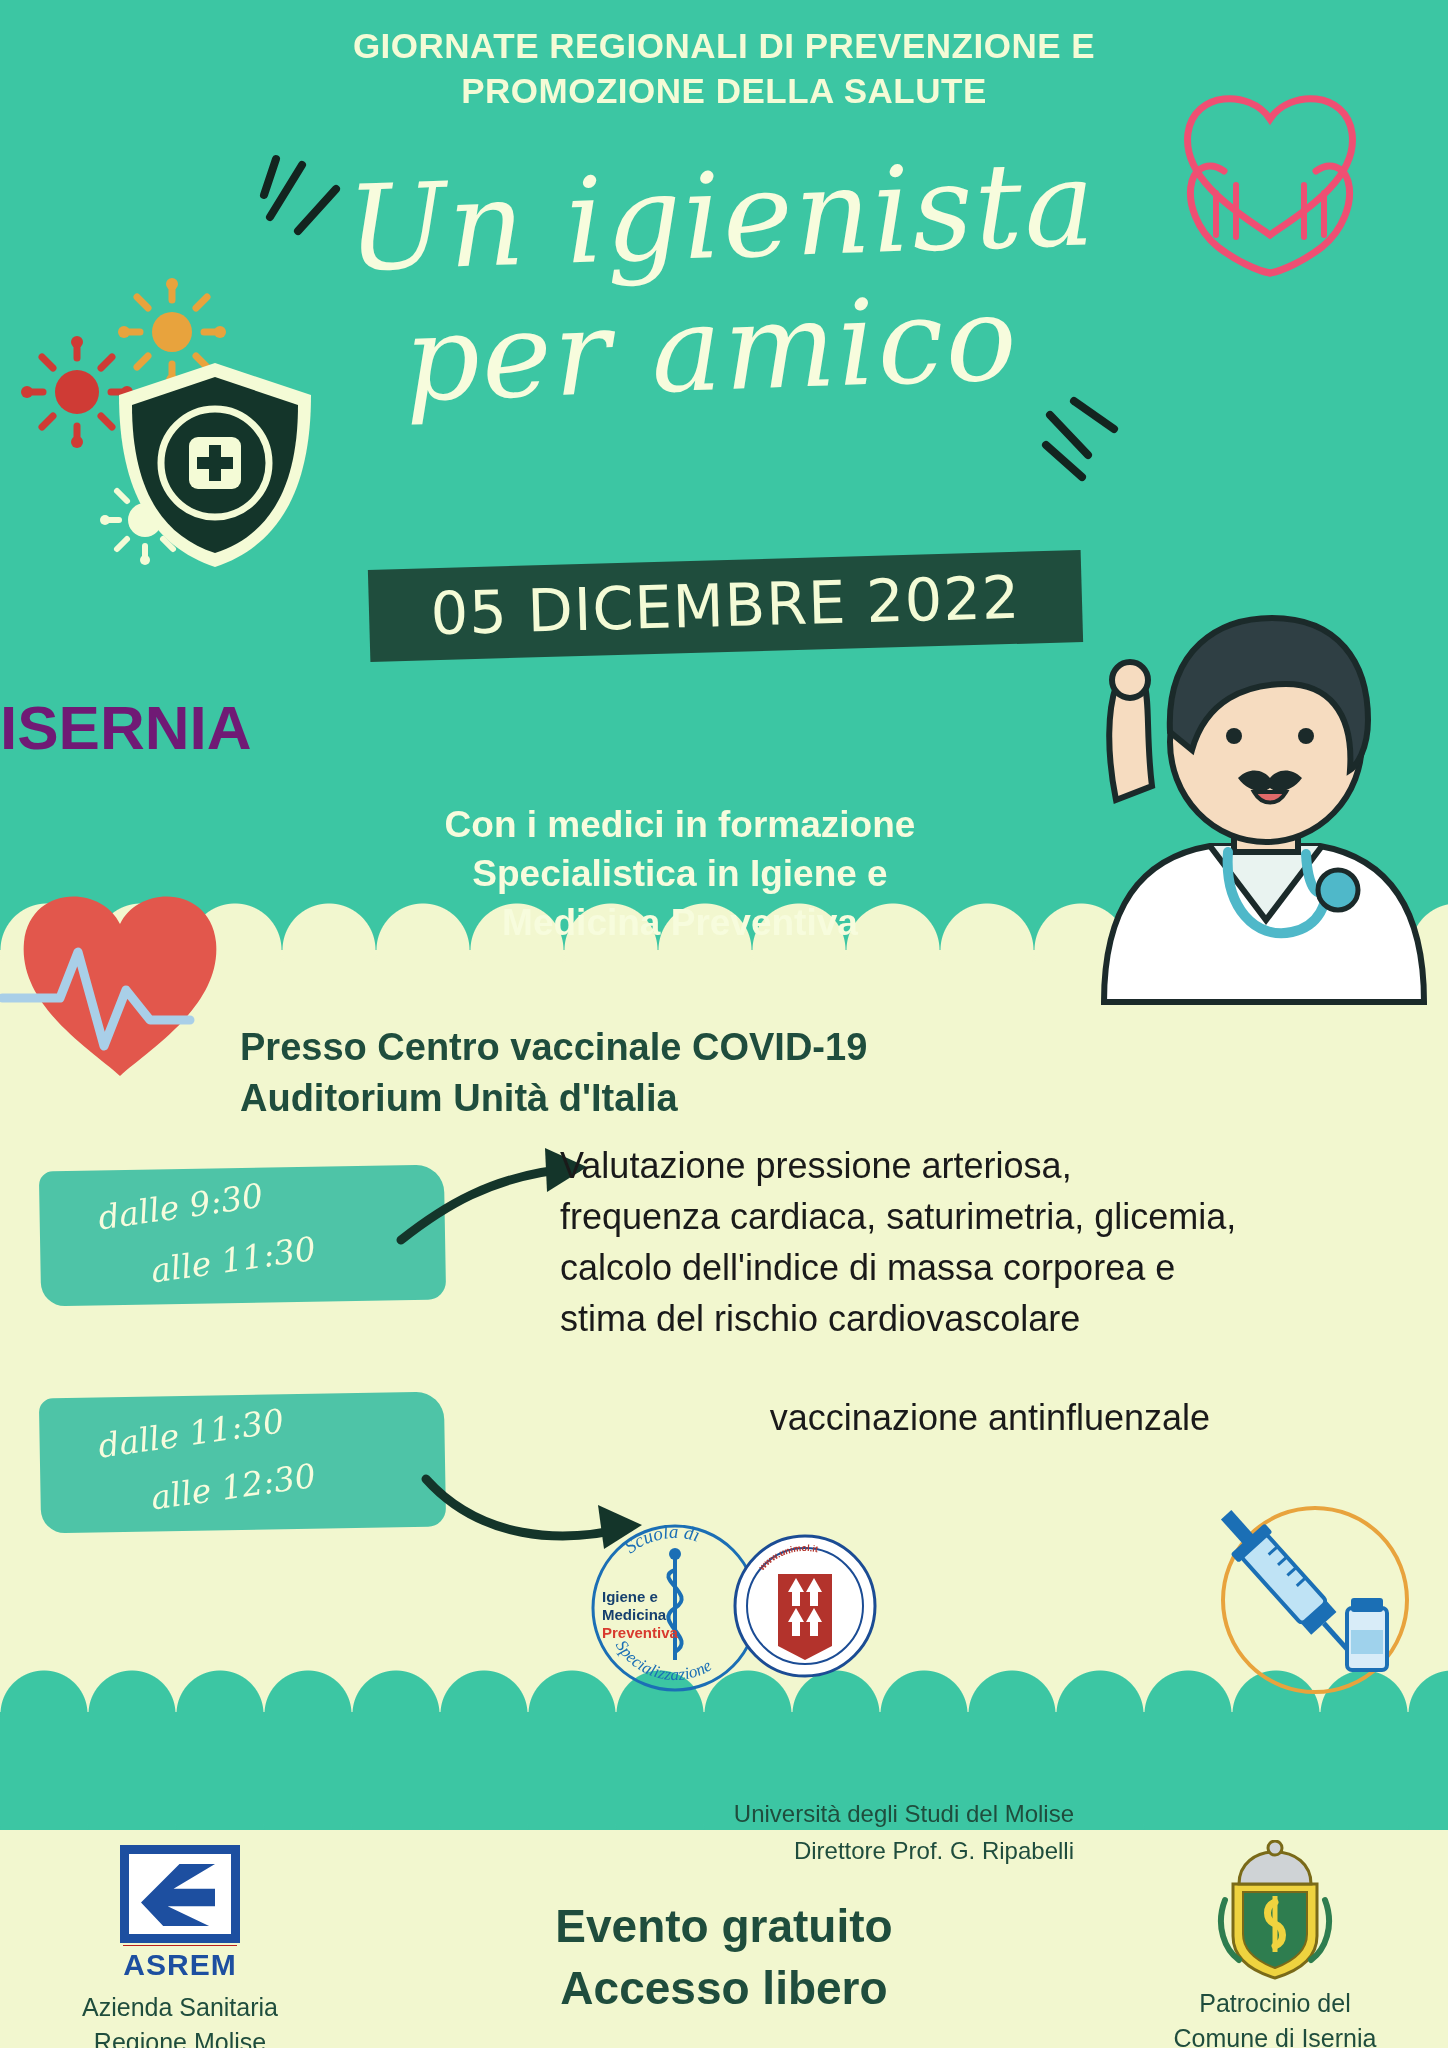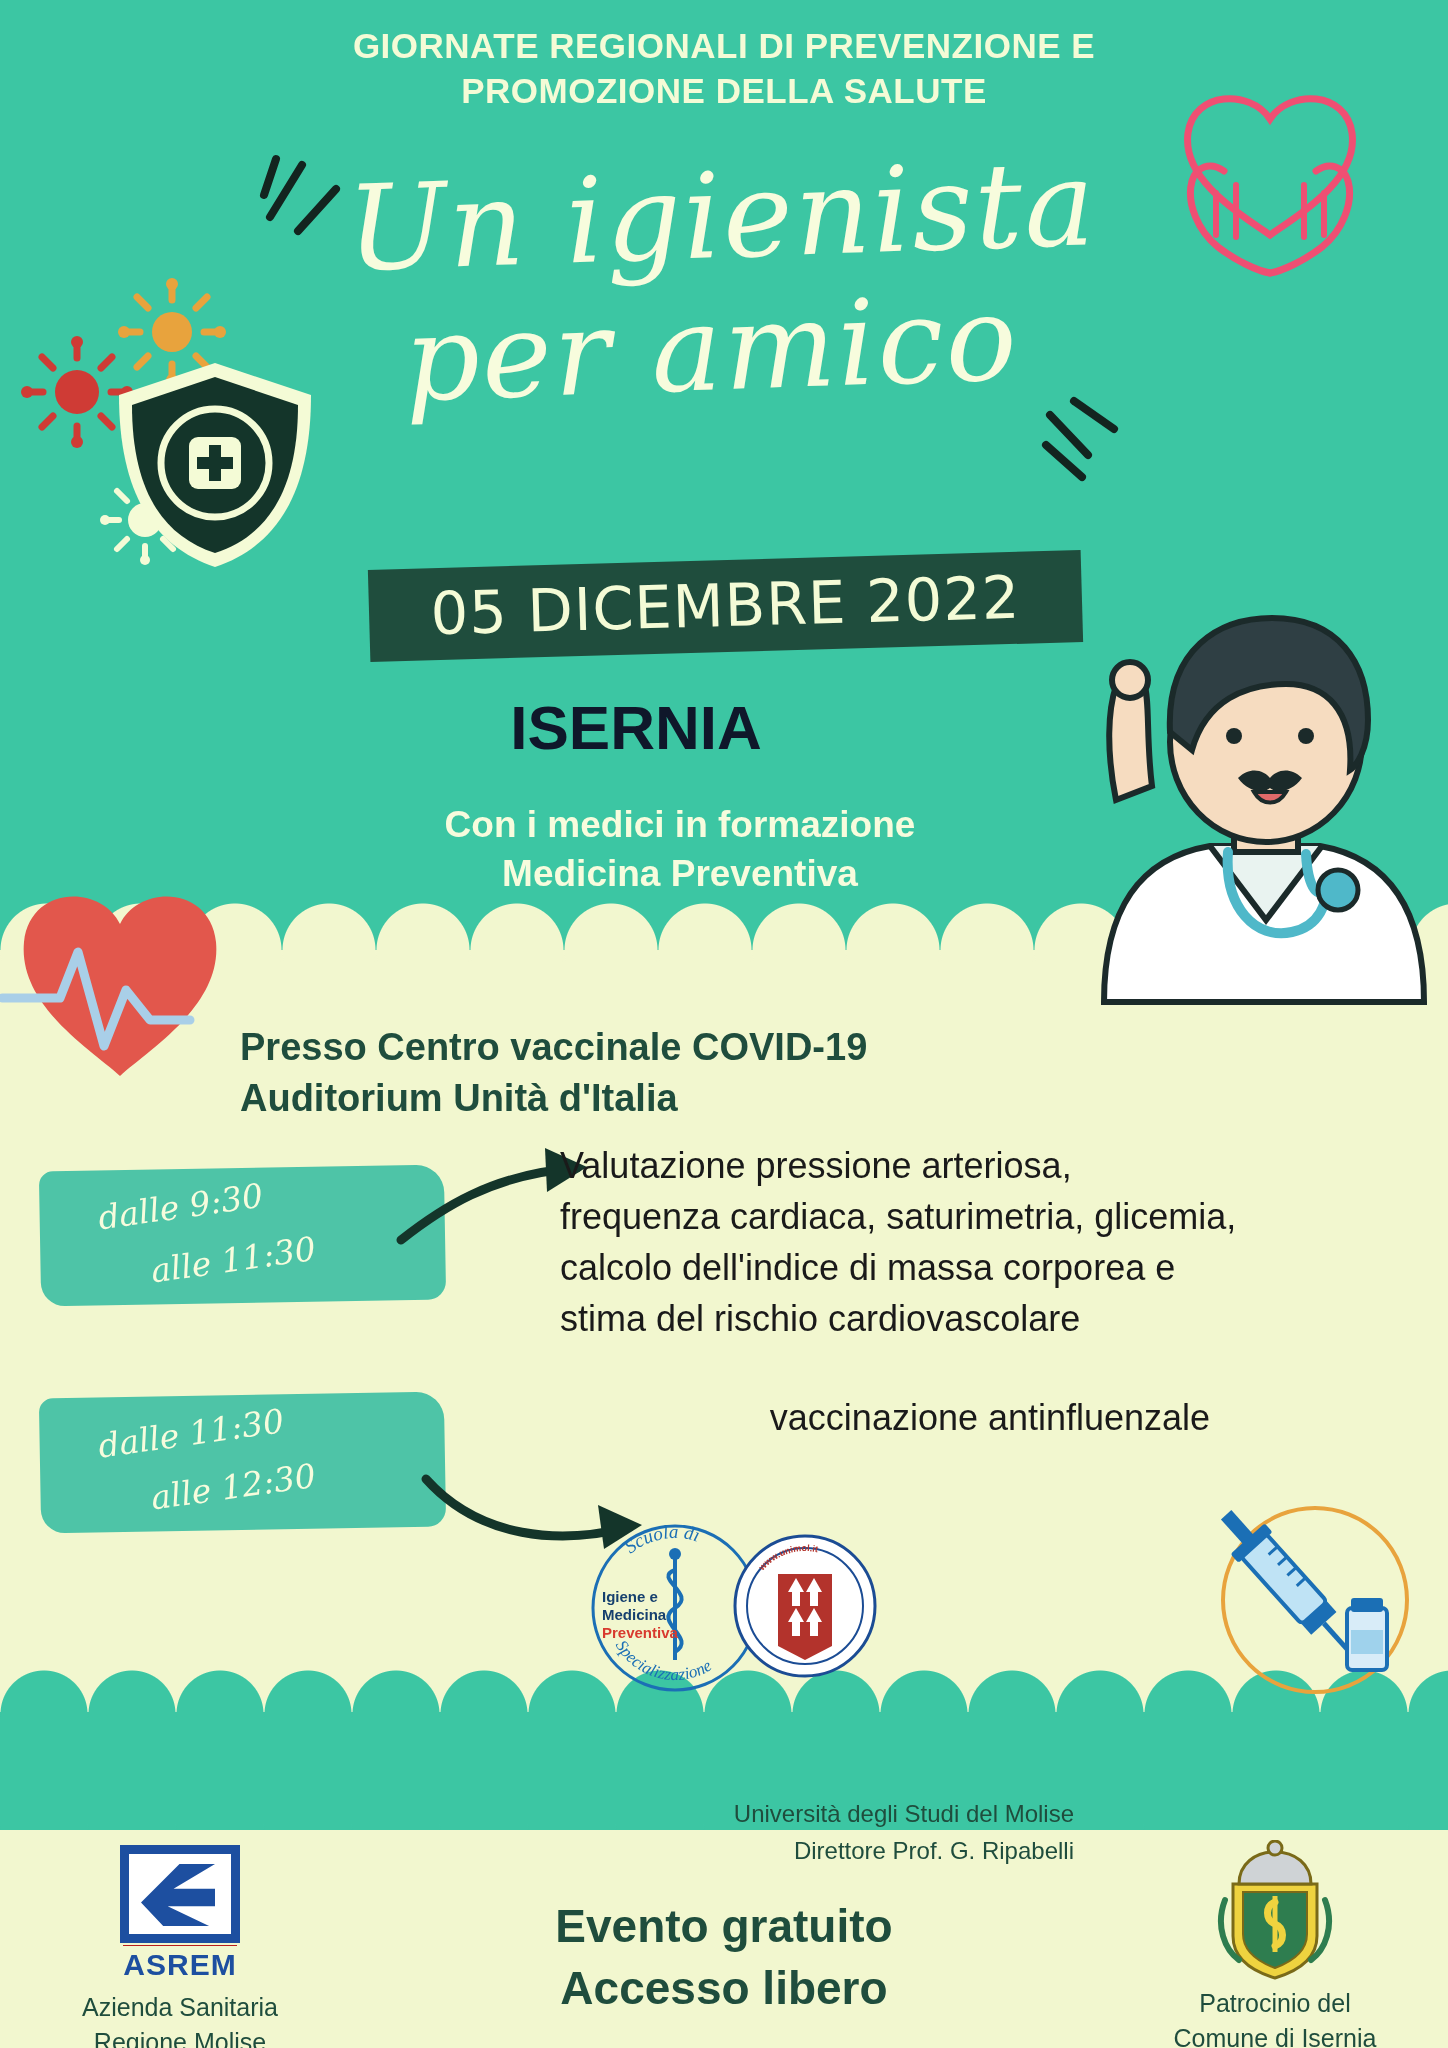--- a/index.html
+++ b/index.html
@@ -120,22 +120,22 @@
     line-height: 92px;
     font-family: "DejaVu Sans", sans-serif;
     letter-spacing: 1px;
   }
 
   .city {
     position: absolute;
     top: 692px;
     left: 0;
     width: 1272px;
-    text-align: center;
-    color: #0f172a;
+    text-align: left;
+    color: #701a75;
     font-weight: bold;
     font-size: 62px;
   }
   .subtitle {
     position: absolute;
     top: 800px;
     left: 250px;
     width: 860px;
     text-align: center;
     color: #f7fcdd;
@@ -395,20 +395,21 @@
   </div>
 
   <div class="date-badge">
     <span>05 DICEMBRE 2022</span>
   </div>
 
   <div class="city">ISERNIA</div>
 
   <div class="subtitle">
     <div>Con i medici in formazione</div>
+    <div>Specialistica in Igiene e</div>
     <div>Medicina Preventiva</div>
   </div>
 
   <div class="venue">
     <div>Presso Centro vaccinale COVID-19</div>
     <div>Auditorium Unità d'Italia</div>
   </div>
 
   <div class="brush one">
     <div class="t t1">dalle 9:30</div>

